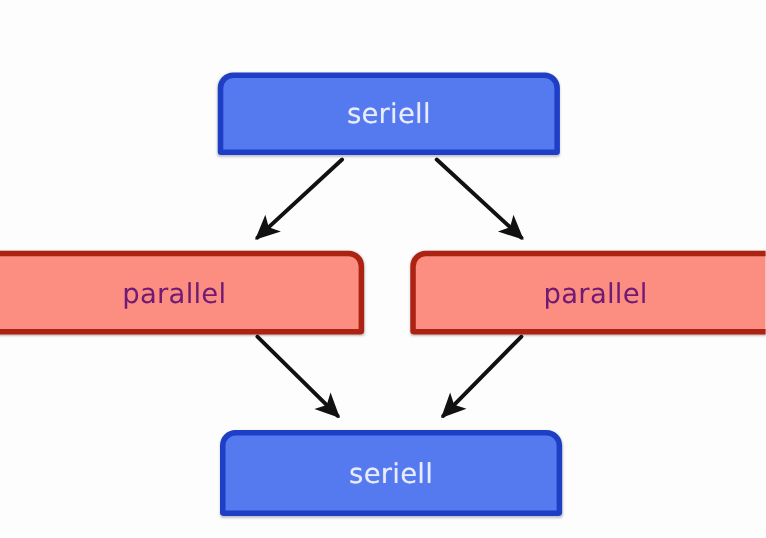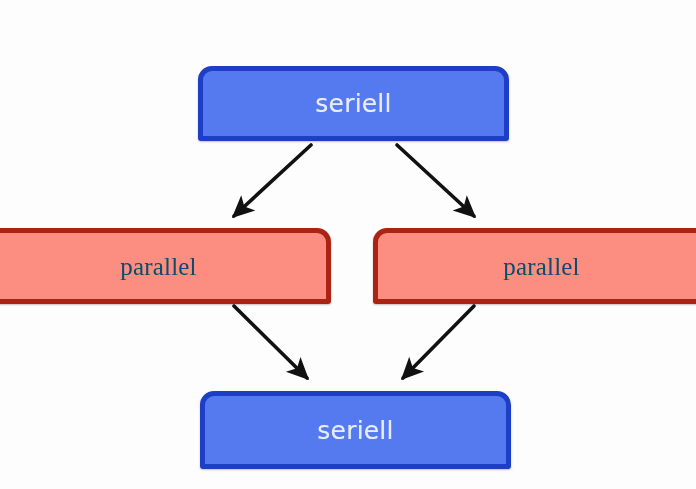--- a/index.html
+++ b/index.html
@@ -51,22 +51,21 @@
   .node-seriell .node-label {
     color: #e9edfb;
     text-shadow: 0 0 1px rgba(220,230,255,0.5);
   }
   .node-parallel {
     background: #fb8e80;
     border-color: #ad2313;
     box-shadow: 0 1px 2px rgba(60,30,25,0.28);
   }
   .node-parallel .node-label {
-    color: #0c4a6e;
-    font-family: Liberation Serif, serif;
+    color: #701a75;
   }
 
   #node-seriell-top {
     left: 198px;
     top: 66px;
     width: 311px;
     height: 75px;
   }
   #node-parallel-left {
     left: -14px;

